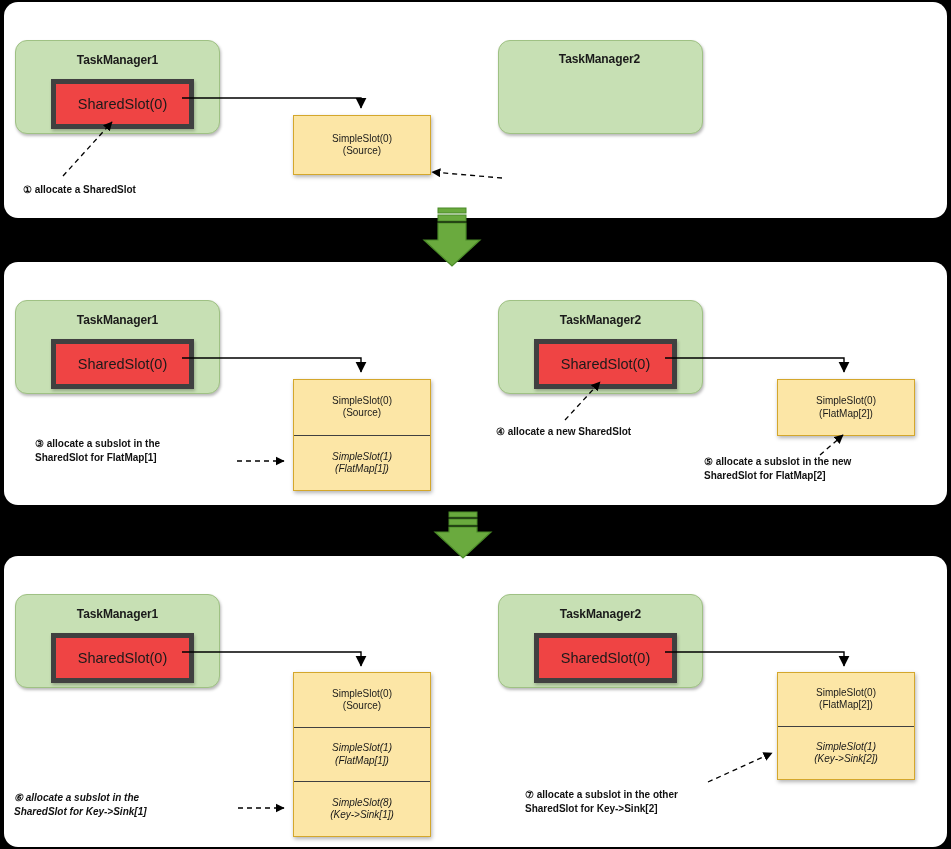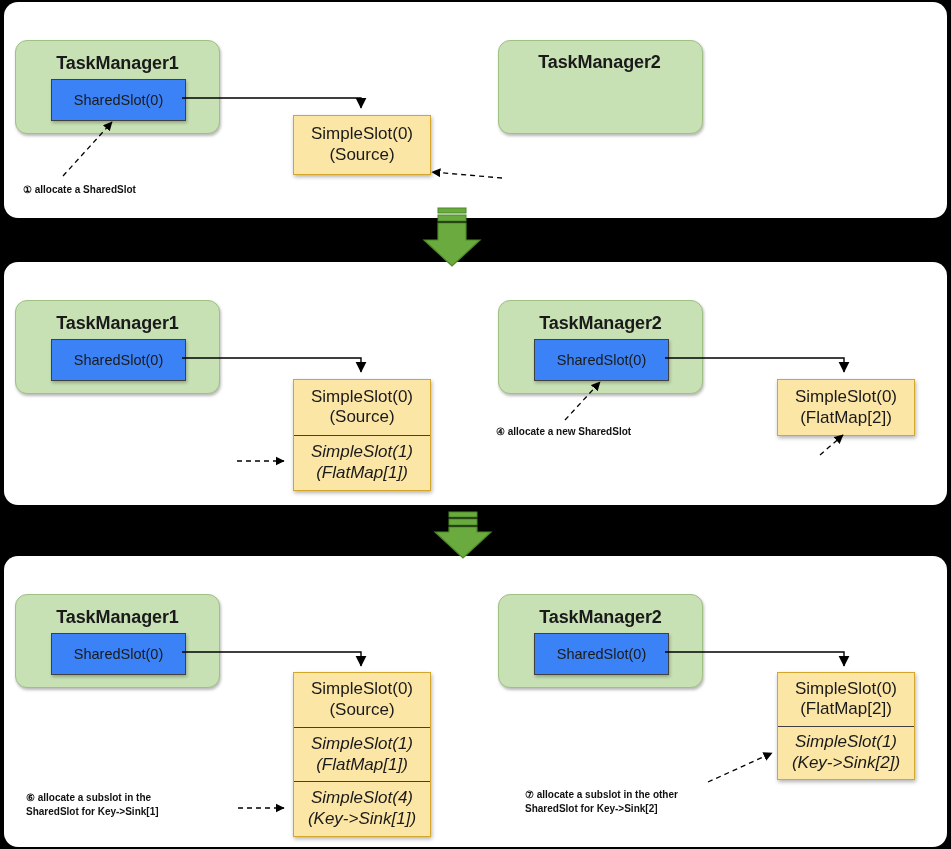--- a/index.html
+++ b/index.html
@@ -31,29 +31,29 @@
     position: absolute;
     background: #c7e0b4;
     border: 1px solid #9fc184;
     border-radius: 12px;
     box-shadow: 1px 2px 3px rgba(0,0,0,0.28);
   }
   .tm-title {
     position: absolute;
     left: 0; right: 0;
     text-align: center;
-    font-size: 18px;
+    font-size: 12px;
     font-weight: bold;
     color: #1a1a1a;
     letter-spacing: -0.1px;
   }
   .shared-slot {
     position: absolute;
-    background: #3b82f6;
-    border: 1px solid #404040;
+    background: #ef4444;
+    border: 5px solid #404040;
     display: flex;
     align-items: center;
     justify-content: center;
     font-size: 14.5px;
     color: #1a1a1a;
     box-shadow: 1px 2px 3px rgba(0,0,0,0.25);
   }
   .slot-stack {
     position: absolute;
     background: #fce6a6;
@@ -61,21 +61,21 @@
     box-shadow: 1px 2px 4px rgba(0,0,0,0.3);
     display: flex;
     flex-direction: column;
   }
   .slot {
     flex: 1 1 0;
     display: flex;
     flex-direction: column;
     align-items: center;
     justify-content: center;
-    font-size: 17px;
+    font-size: 10px;
     color: #1a1a1a;
     line-height: 1.22;
     box-sizing: border-box;
   }
   .slot + .slot {
     border-top: 1px solid #404040;
     font-style: italic;
   }
   .slot .l2 { display: block; }
   .note {
@@ -142,21 +142,25 @@
       </div>
     </div>
 
     <div class="slot-stack" style="left:773px; top:117px; width:136px; height:55px;">
       <div class="slot">
         <span class="l1">SimpleSlot(0)</span>
         <span class="l2">(FlatMap[2])</span>
       </div>
     </div>
 
+    <div class="note" style="left:31px; top:175px;">③ allocate a subslot in the
+   SharedSlot for FlatMap[1]</div>
     <div class="note" style="left:492px; top:163px;">④ allocate a new SharedSlot</div>
+    <div class="note" style="left:700px; top:193px;">⑤ allocate a subslot in the new
+SharedSlot for FlatMap[2]</div>
   </div>
 
   <div class="panel" style="left:4px; top:556px; width:943px; height:291px;">
 
     <div class="tm-box" style="left:11px; top:38px; width:203px; height:92px;">
       <div class="tm-title" style="top:12px;">TaskManager1</div>
       <div class="shared-slot" style="left:35px; top:38px; width:133px; height:40px;">SharedSlot(0)</div>
     </div>
 
     <div class="tm-box" style="left:494px; top:38px; width:203px; height:92px;">
@@ -167,37 +171,37 @@
     <div class="slot-stack" style="left:289px; top:116px; width:136px; height:163px;">
       <div class="slot">
         <span class="l1">SimpleSlot(0)</span>
         <span class="l2">(Source)</span>
       </div>
       <div class="slot">
         <span class="l1">SimpleSlot(1)</span>
         <span class="l2">(FlatMap[1])</span>
       </div>
       <div class="slot">
-        <span class="l1">SimpleSlot(4)</span>
+        <span class="l1">SimpleSlot(8)</span>
         <span class="l2">(Key-&gt;Sink[1])</span>
       </div>
     </div>
 
     <div class="slot-stack" style="left:773px; top:116px; width:136px; height:106px;">
       <div class="slot">
         <span class="l1">SimpleSlot(0)</span>
         <span class="l2">(FlatMap[2])</span>
       </div>
       <div class="slot">
         <span class="l1">SimpleSlot(1)</span>
         <span class="l2">(Key-&gt;Sink[2])</span>
       </div>
     </div>
 
-    <div class="note" style="left:22px; top:235px;">⑥ allocate a subslot in the
+    <div class="note" style="left:10px; top:235px;font-style:italic;">⑥ allocate a subslot in the
 SharedSlot for Key-&gt;Sink[1]</div>
     <div class="note" style="left:521px; top:232px;">⑦ allocate a subslot in the other
 SharedSlot for Key-&gt;Sink[2]</div>
   </div>
 
   <svg class="overlay" viewBox="0 0 951 849">
     <defs>
       <marker id="ah" markerWidth="9" markerHeight="9" refX="7.5" refY="4" orient="auto">
         <path d="M0,0 L8,4 L0,8 z" fill="#000000"></path>
       </marker>

